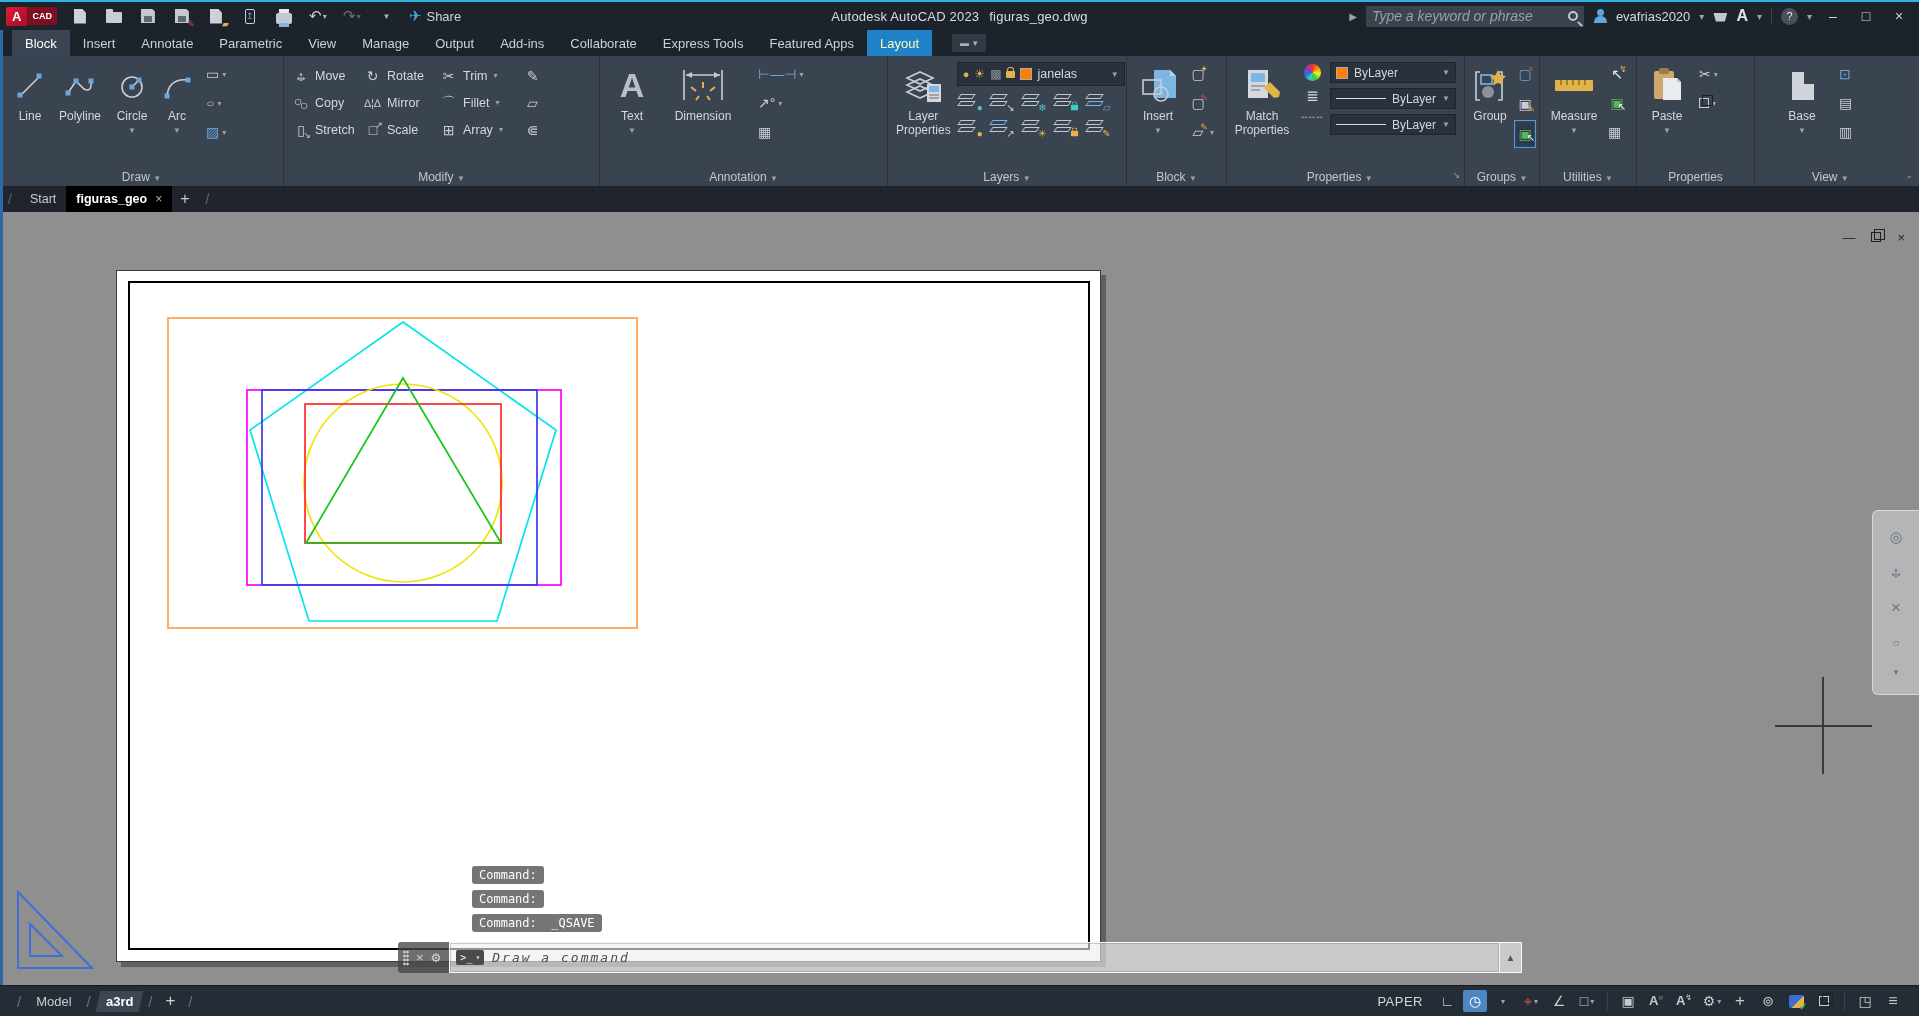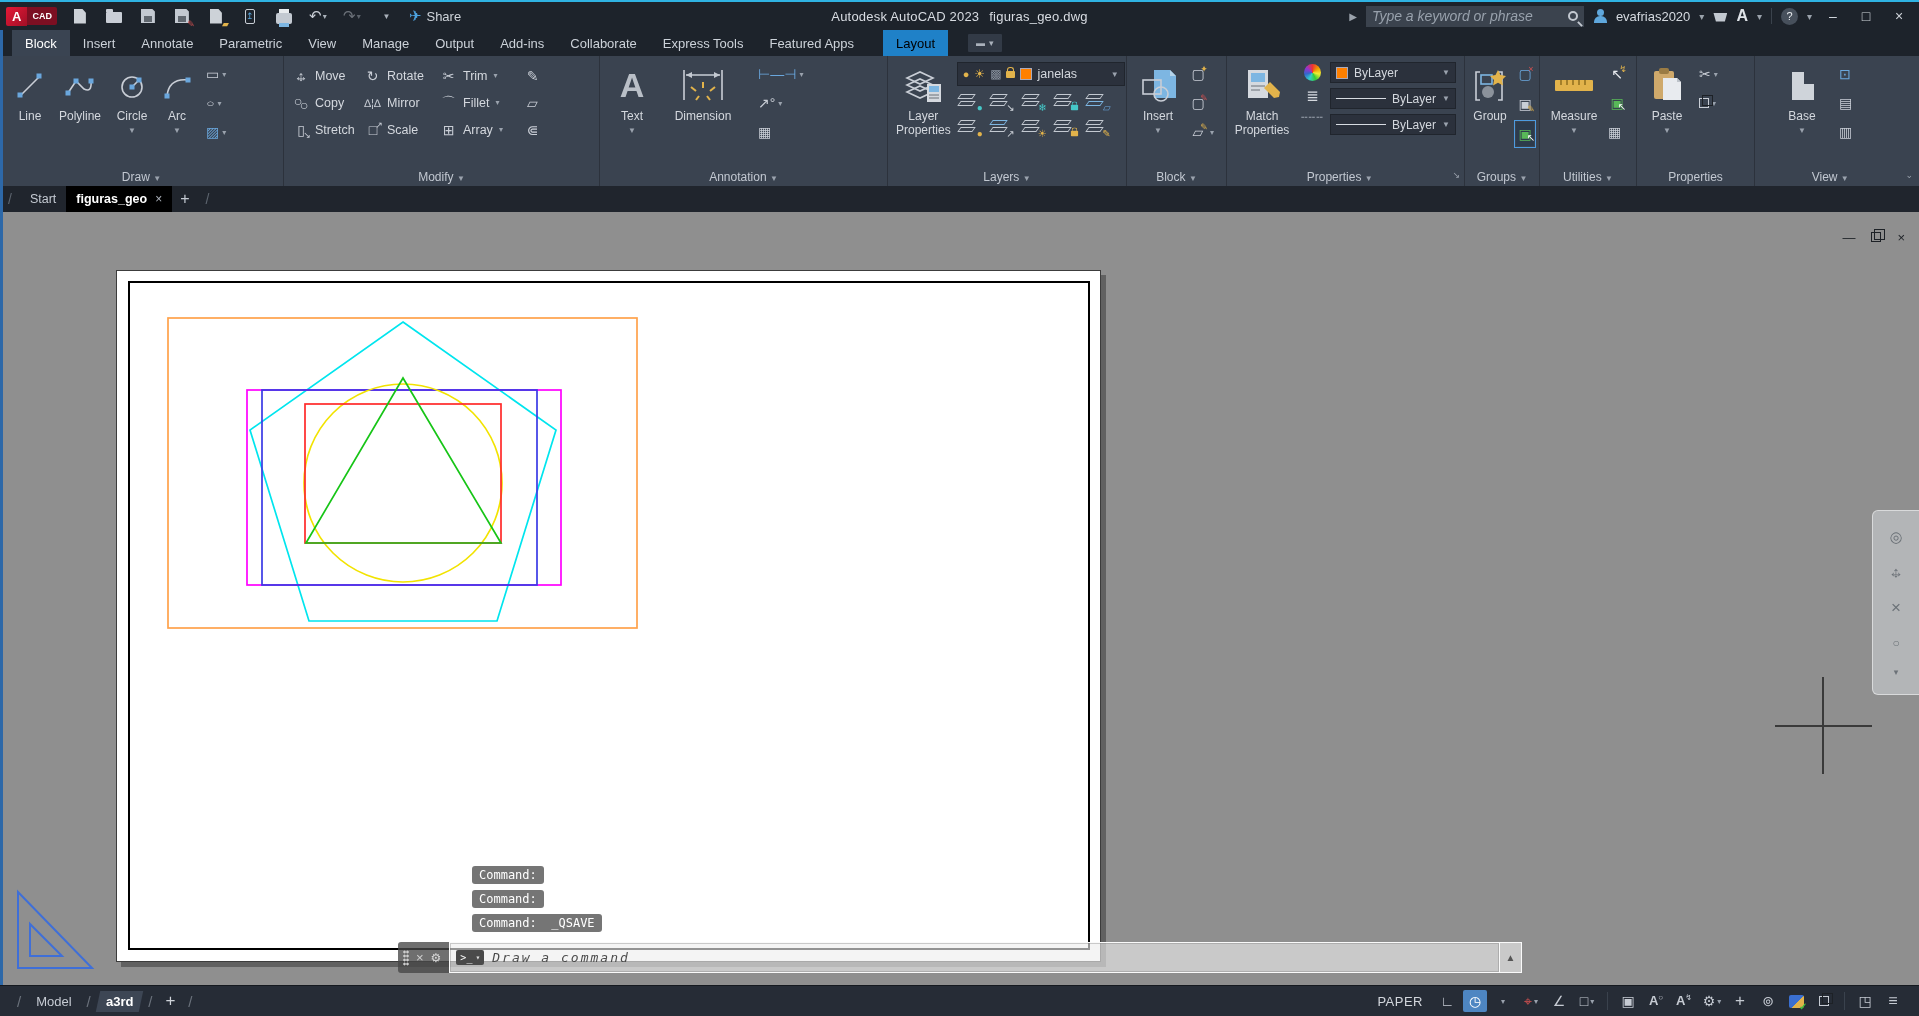--- a/index.html
+++ b/index.html
@@ -42,21 +42,21 @@
   .i-cart{width:14px;height:9px;background:#c2c8d0;clip-path:polygon(0 0,100% 0,82% 100%,18% 100%);position:relative;margin-top:2px;}
   .adsk-a{font-weight:bold;font-size:16px;color:#dfe3e8;}
   .help-circle{width:17px;height:17px;border-radius:50%;background:#47505c;color:#e8ebef;font-size:11px;display:flex;align-items:center;justify-content:center;}
   .win-btn{width:24px;text-align:center;font-size:14px;color:#cfd4da;cursor:pointer;}
   .vdiv{width:1px;height:16px;background:#3a424c;}
 
   
   .ribbontabs{position:absolute;left:0;top:30px;width:100%;height:26px;background:#1d232b;display:flex;align-items:stretch;color:#ccd2d9;font-size:13px;padding-left:12px;}
   .rtab{padding:0 13px;display:flex;align-items:center;cursor:pointer;}
   .rtab.active{background:#3a4452;color:#fff;}
-  .rtab.layout{background:#1f81c8;color:#000000;margin-left:16px;}
+  .rtab.layout{background:#1f81c8;color:#fef9c3;}
   .ribbon-collapse{display:flex;align-items:center;gap:4px;margin-left:20px;background:#323a46;padding:0 8px;height:18px;align-self:center;border-radius:1px;color:#aab1bb;font-size:9px;cursor:pointer;}
 
   
   .ribbon{position:absolute;left:0;top:56px;width:100%;height:130px;background:#3a4350;}
   .panel{position:absolute;top:0;height:130px;border-right:1px solid #2c323c;}
   .ptitle{position:absolute;bottom:2px;left:0;right:0;text-align:center;color:#c2c8d1;font-size:12px;cursor:pointer;}
   .ptitle .dd{font-size:8px;color:#9aa2ad;}
   .pc{display:flex;align-items:flex-start;padding:6px 8px 0 8px;height:106px;}
   .bb{display:flex;flex-direction:column;align-items:center;color:#d4d8de;font-size:12px;cursor:pointer;line-height:1.15;}
   .bb .ic{height:48px;display:flex;align-items:center;justify-content:center;}

